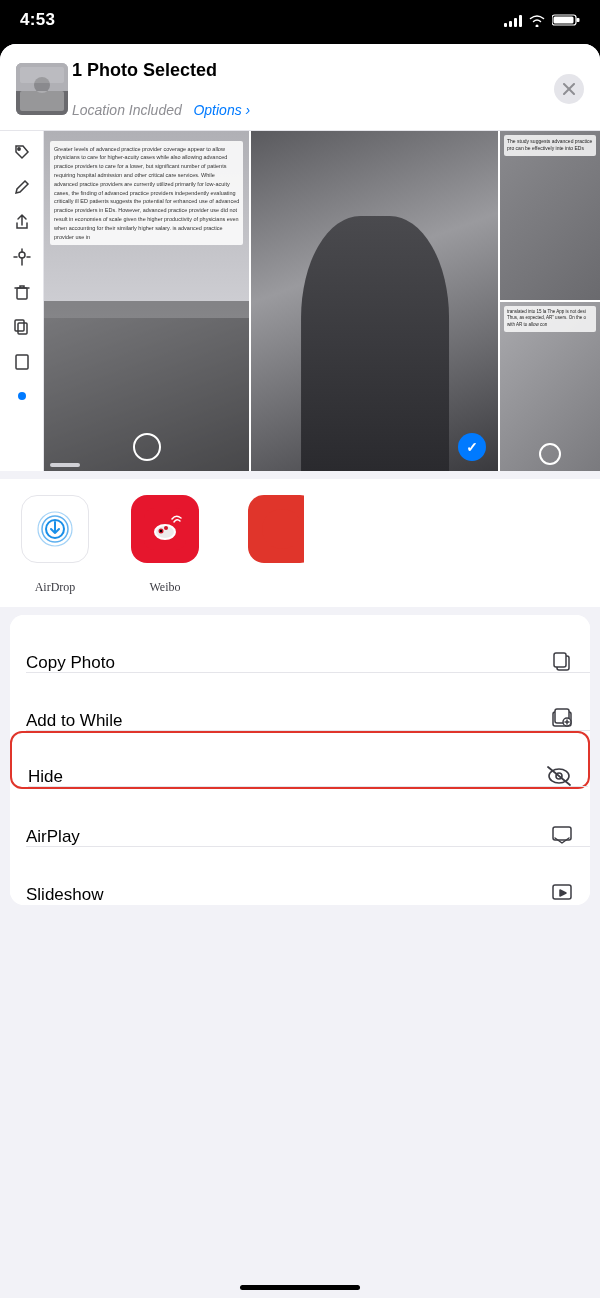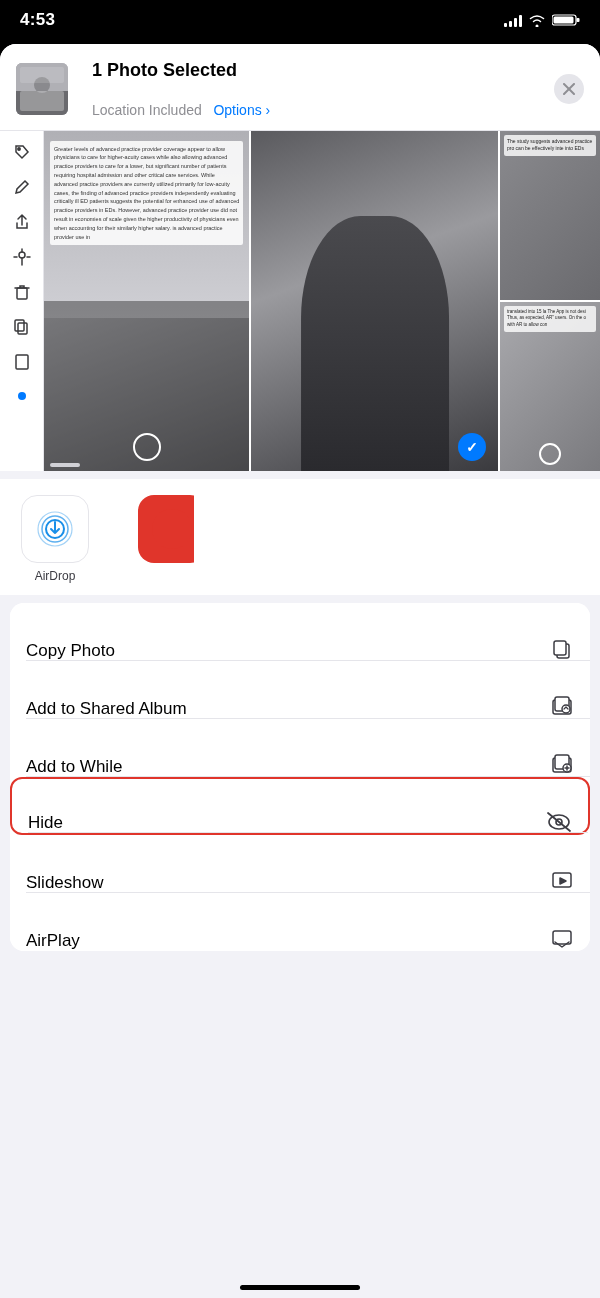--- a/index.html
+++ b/index.html
@@ -53,21 +53,21 @@
       bottom: 0;
       overflow: hidden;
     }
 
     
     .header {
       background: #fff;
       padding: 16px 16px 12px;
       display: flex;
       align-items: center;
-      gap: 24px;
+      gap: 4px;
       border-bottom: 1px solid #e5e5ea;
     }
     .header-thumb {
       width: 52px;
       height: 52px;
       border-radius: 6px;
       background: #c8c8cc;
       overflow: hidden;
       flex-shrink: 0;
     }
@@ -91,20 +91,21 @@
     .header-title {
       font-size: 18px;
       font-weight: 700;
       color: #000;
       line-height: 1.2;
     }
     .header-subtitle {
       font-size: 14px;
       color: #8e8e93;
       margin-top: 20px;
+      font-style: italic;
     }
     .header-subtitle .options-link {
       color: #007aff;
       font-size: 14px;
     }
     .close-btn {
       width: 30px;
       height: 30px;
       border-radius: 50%;
       background: #e5e5ea;
@@ -278,24 +279,25 @@
     }
     .apps-row {
       display: flex;
       gap: 0;
       overflow: hidden;
     }
     .app-item {
       display: flex;
       flex-direction: column;
       align-items: center;
-      gap: 6px;
+      gap: 17px;
       min-width: 110px;
       padding: 0 8px;
       cursor: pointer;
+      font-family: Liberation Serif, serif;
     }
     .app-item:last-child {
       min-width: 80px;
     }
     .app-icon {
       width: 68px;
       height: 68px;
       border-radius: 16px;
       display: flex;
       align-items: center;
@@ -501,20 +503,35 @@
             <circle cx="21" cy="21" r="13" stroke="#1a8fe8" stroke-width="1.5" fill="none" opacity="0.7"></circle>
             <circle cx="21" cy="21" r="17" stroke="#1a8fe8" stroke-width="1.2" fill="none" opacity="0.4"></circle>
             <path d="M21 14 L21 25 M17 21 L21 25 L25 21" stroke="#1a8fe8" stroke-width="2" stroke-linecap="round" stroke-linejoin="round"></path>
           </svg>
         </div>
         <span class="app-label">AirDrop</span>
       </div>
 
 
 
+      <div class="app-item">
+        <div class="app-icon weibo-icon">
+          <svg width="42" height="42" viewBox="0 0 42 42">
+            <rect width="42" height="42" rx="10" fill="#E6162D"></rect>
+            <ellipse cx="21" cy="24" rx="11" ry="8" fill="white"></ellipse>
+            <circle cx="17" cy="23" r="2.5" fill="#E6162D"></circle>
+            <circle cx="17" cy="23" r="1.2" fill="black"></circle>
+            <circle cx="22" cy="20" r="2" fill="#E6162D"></circle>
+            <ellipse cx="21" cy="24" rx="9" ry="6" fill="rgba(0,0,0,0.08)"></ellipse>
+            <path d="M30 14 Q33 10 36 13" stroke="white" stroke-width="1.5" fill="none" stroke-linecap="round"></path>
+            <path d="M28 11 Q32 6 37 10" stroke="white" stroke-width="1.5" fill="none" stroke-linecap="round"></path>
+          </svg>
+        </div>
+        <span class="app-label">Weibo</span>
+      </div>
 
       <div class="app-item" style="min-width:50px;overflow:hidden;">
         <div class="app-icon" style="background:#e0352b;border-radius:16px;width:68px;height:68px;position:relative;left:20px;">
           <svg width="42" height="42" viewBox="0 0 42 42" style="position:absolute;top:13px;left:13px;">
             <circle cx="21" cy="21" r="20" fill="#e0352b"></circle>
           </svg>
         </div>
       </div>
     </div>
   </div>
@@ -522,29 +539,20 @@
   <div class="actions-list">
 
     <div class="action-item">
       <span class="action-label">Copy Photo</span>
       <svg width="24" height="24" viewBox="0 0 24 24" fill="none" stroke="#3c3c43" stroke-width="1.5" stroke-linecap="round" stroke-linejoin="round">
         <rect x="7" y="7" width="12" height="14" rx="2"></rect>
         <rect x="4" y="4" width="12" height="14" rx="2" fill="white" stroke="#3c3c43"></rect>
       </svg>
     </div>
 
-    <div class="action-item">
-      <span class="action-label">Add to Shared Album</span>
-      <svg width="24" height="24" viewBox="0 0 24 24" fill="none" stroke="#3c3c43" stroke-width="1.5" stroke-linecap="round" stroke-linejoin="round">
-        <rect x="3" y="5" width="18" height="14" rx="2"></rect>
-        <rect x="5" y="2" width="14" height="14" rx="2" fill="white" stroke="#3c3c43"></rect>
-        <circle cx="16" cy="14" r="4" fill="white" stroke="#3c3c43" stroke-width="1.5"></circle>
-        <path d="M14 14 L16 12 L18 14" stroke="#3c3c43" stroke-width="1.2"></path>
-      </svg>
-    </div>
 
     <div class="action-item">
       <span class="action-label">Add to While</span>
       <svg width="24" height="24" viewBox="0 0 24 24" fill="none" stroke="#3c3c43" stroke-width="1.5" stroke-linecap="round" stroke-linejoin="round">
         <rect x="3" y="5" width="18" height="14" rx="2"></rect>
         <rect x="5" y="2" width="14" height="14" rx="2" fill="white" stroke="#3c3c43"></rect>
         <circle cx="17" cy="15" r="4" fill="white" stroke="#3c3c43" stroke-width="1.5"></circle>
         <line x1="17" y1="13" x2="17" y2="17"></line>
         <line x1="15" y1="15" x2="19" y2="15"></line>
       </svg>
@@ -554,32 +562,32 @@
     <div class="action-item" style="border:2px solid #e0352b;border-radius:12px;margin:0;gap:15px;">
       <span class="action-label">Hide</span>
       <svg width="26" height="22" viewBox="0 0 26 22" fill="none" stroke="#3c3c43" stroke-width="1.6" stroke-linecap="round" stroke-linejoin="round">
         <ellipse cx="13" cy="11" rx="10" ry="7"></ellipse>
         <circle cx="13" cy="11" r="3"></circle>
         <line x1="2" y1="2" x2="24" y2="20" stroke="#3c3c43" stroke-width="1.8"></line>
       </svg>
     </div>
 
     <div class="action-item">
+      <span class="action-label">AirPlay</span>
+      <svg width="24" height="24" viewBox="0 0 24 24" fill="none" stroke="#3c3c43" stroke-width="1.5" stroke-linecap="round" stroke-linejoin="round">
+        <path d="M5 15 L12 20 L19 15"></path>
+        <rect x="3" y="4" width="18" height="13" rx="2"></rect>
+      </svg>
+    </div>
+
+    <div class="action-item">
       <span class="action-label">Slideshow</span>
       <svg width="24" height="24" viewBox="0 0 24 24" fill="none" stroke="#3c3c43" stroke-width="1.5" stroke-linecap="round" stroke-linejoin="round">
         <rect x="3" y="4" width="18" height="14" rx="2"></rect>
         <polygon points="10,9 10,15 16,12" fill="#3c3c43"></polygon>
       </svg>
     </div>
 
-    <div class="action-item">
-      <span class="action-label">AirPlay</span>
-      <svg width="24" height="24" viewBox="0 0 24 24" fill="none" stroke="#3c3c43" stroke-width="1.5" stroke-linecap="round" stroke-linejoin="round">
-        <path d="M5 15 L12 20 L19 15"></path>
-        <rect x="3" y="4" width="18" height="13" rx="2"></rect>
-      </svg>
-    </div>
-
   </div>
 
   <div class="home-indicator"></div>
 
 </div>
 
 </body></html>

